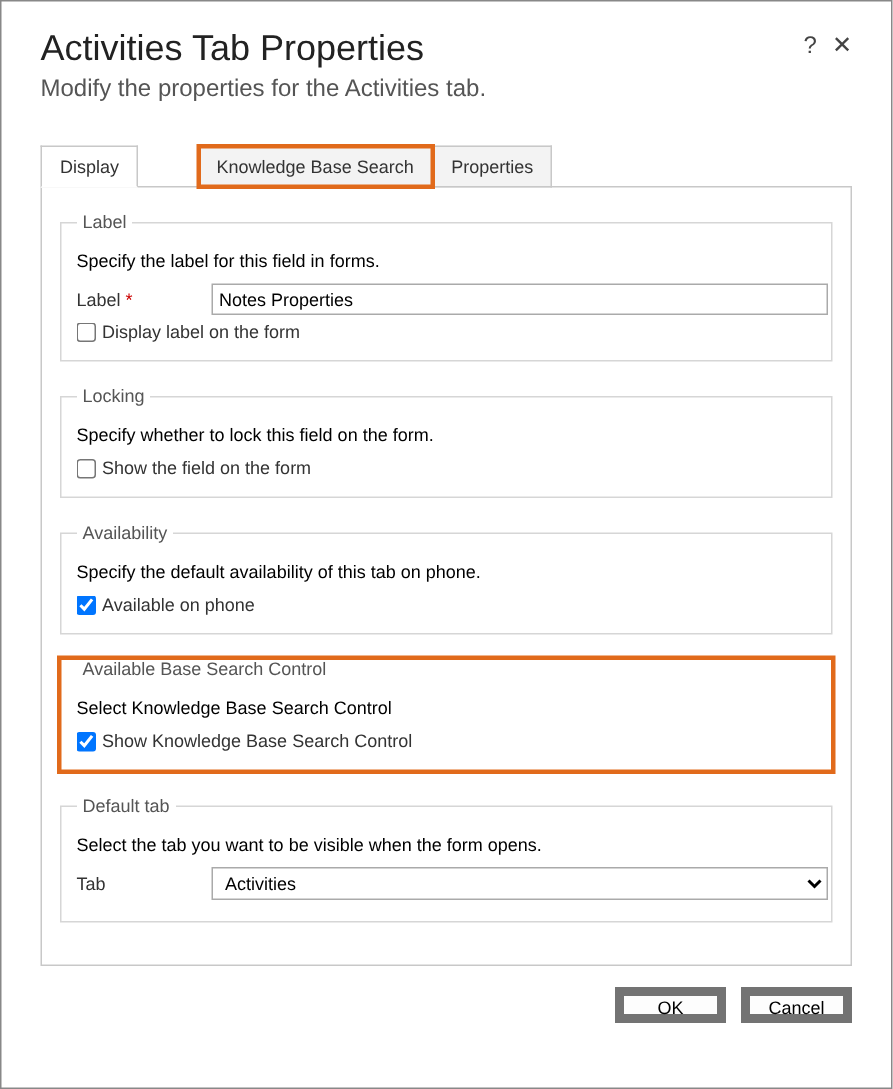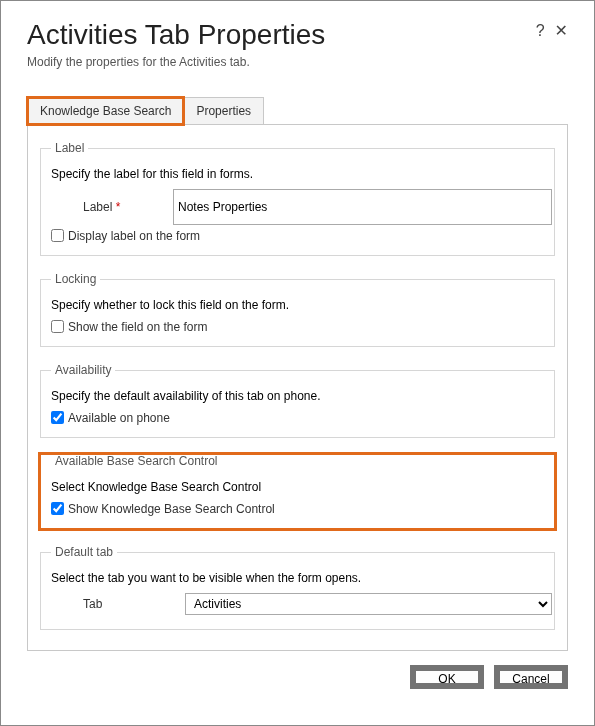--- a/index.html
+++ b/index.html
@@ -10,28 +10,28 @@
     font-family: "Segoe UI", Arial, sans-serif;
     font-size: 12px;
     color: #333;
     background: #fff;
     border: 1px solid #888;
     padding: 18px 26px 16px 26px;
     position: relative;
   }
   .tbar { display: flex; align-items: flex-start; }
   h1 {
-    font-size: 28px;
+    font-size: 24px;
     font-weight: 300;
     margin: 0 0 4px 0;
     color: #222;
     flex: 1;
   }
   .subtitle {
-    font-size: 12px;
+    font-size: 16px;
     color: #555;
     margin-bottom: 28px;
   }
   .topicon {
     font-size: 16px;
     color: #444;
     margin-left: 10px;
     line-height: 24px;
     cursor: pointer;
   }
@@ -44,21 +44,21 @@
     cursor: pointer;
     margin-bottom: -1px;
     position: relative;
   }
   .tab.active {
     background: #fff;
     border-bottom: 1px solid #fff;
     z-index: 2;
   }
   .tab + .tab { border-left: none; }
-  .tab.hl { outline: 3px solid #e16a1b; outline-offset: -2px; z-index: 3; }
+  .tab.hl { outline: 3px solid #e16a1b; outline-offset: -2px; z-index: 3; margin-left: 40px; }
   .panel {
     border: 1px solid #c8c8c8;
     padding: 10px 12px 4px 12px;
     min-height: 520px;
   }
   fieldset {
     border: 1px solid #d6d6d6;
     margin: 6px 0 16px 0;
     padding: 8px 2px 10px 10px;
     font-size: 12px;
@@ -77,35 +77,35 @@
     color: #000000;
     display: block;
     margin: 4px 0 8px 0;
   }
   .row {
     display: flex;
     align-items: center;
     gap: 8px;
     margin: 4px 0;
   }
-  .row label { width: 82px; display: inline-block; color:#333;margin-left:32px; }
+  .row label { width: 82px; display: inline-block; color:#333; }
   .req { color: #c00; }
   input[type="text"], select {
     flex: 1;
-    height: 36px;
+    height: 21px;
     border: 1px solid #aaa;
     padding: 1px 4px;
     font-family: inherit;
     font-size: 12px;
     background:#fff;
   }
-  select { height: 22px; margin-left: 12px; }
+  select { height: 22px; }
   .chk {
     display: flex;
-    align-items: flex-start;
+    align-items: center;
     gap: 4px;
     margin: 2px 0 2px 0;
   }
   .chk input { width: 13px; height: 13px; margin:0; }
   .footer {
     display: flex;
     justify-content: flex-end;
     gap: 10px;
     margin-top: 14px;
   }
@@ -123,20 +123,21 @@
 <body>
 
 <div class="tbar">
   <h1>Activities Tab Properties</h1>
   <span class="topicon">?</span>
   <span class="topicon">✕</span>
 </div>
 <div class="subtitle">Modify the properties for the Activities tab.</div>
 
 <div class="tabs">
+  <div class="tab active">Display</div>
   <div class="tab hl">Knowledge Base Search</div>
   <div class="tab">Properties</div>
 </div>
 
 <div class="panel">
 
   <fieldset>
     <legend>Label</legend>
     <span class="desc">Specify the label for this field in forms.</span>
     <div class="row">

